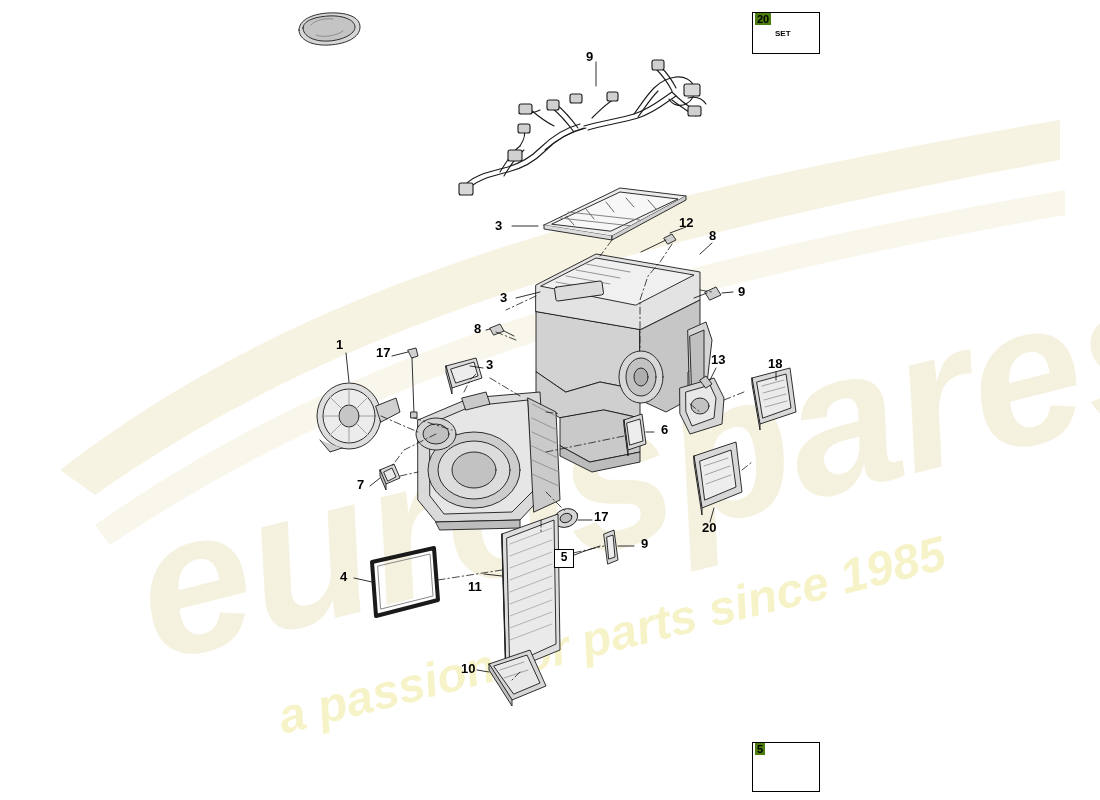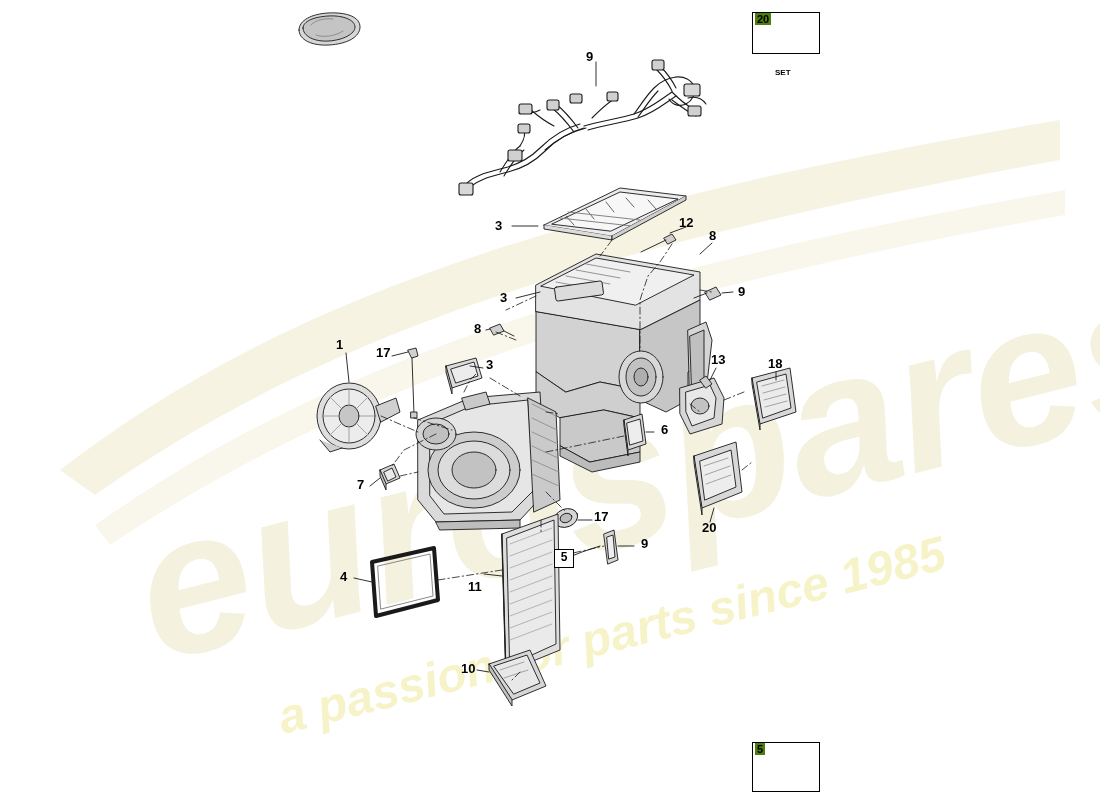--- a/index.html
+++ b/index.html
@@ -375,18 +375,18 @@
   <div class="callout" style="left:702px; top:521px;">20</div>
   <div class="callout" style="left:641px; top:537px;">9</div>
   <div class="callout" style="left:340px; top:570px;">4</div>
   <div class="callout" style="left:468px; top:580px;">11</div>
   <div class="callout" style="left:461px; top:662px;">10</div>
 
   <div class="boxed-label" style="left:554px; top:549px; width:18px; height:17px;">5</div>
 
   <div class="setbox" style="left:752px; top:12px; width:66px; height:40px;"></div>
   <div class="setbox-num" style="left:755px; top:13px;">20</div>
-  <div class="callout set-text" style="left:775px; top:27px; font-size:8px;margin-top:39px;">SET</div>
+  <div class="callout set-text" style="left:775px; top:27px; font-size:8px;">SET</div>
 
   <div class="setbox" style="left:752px; top:742px; width:66px; height:48px;"></div>
   <div class="setbox-num" style="left:755px; top:743px;">5</div>
 
 </div>
 
 </body></html>

